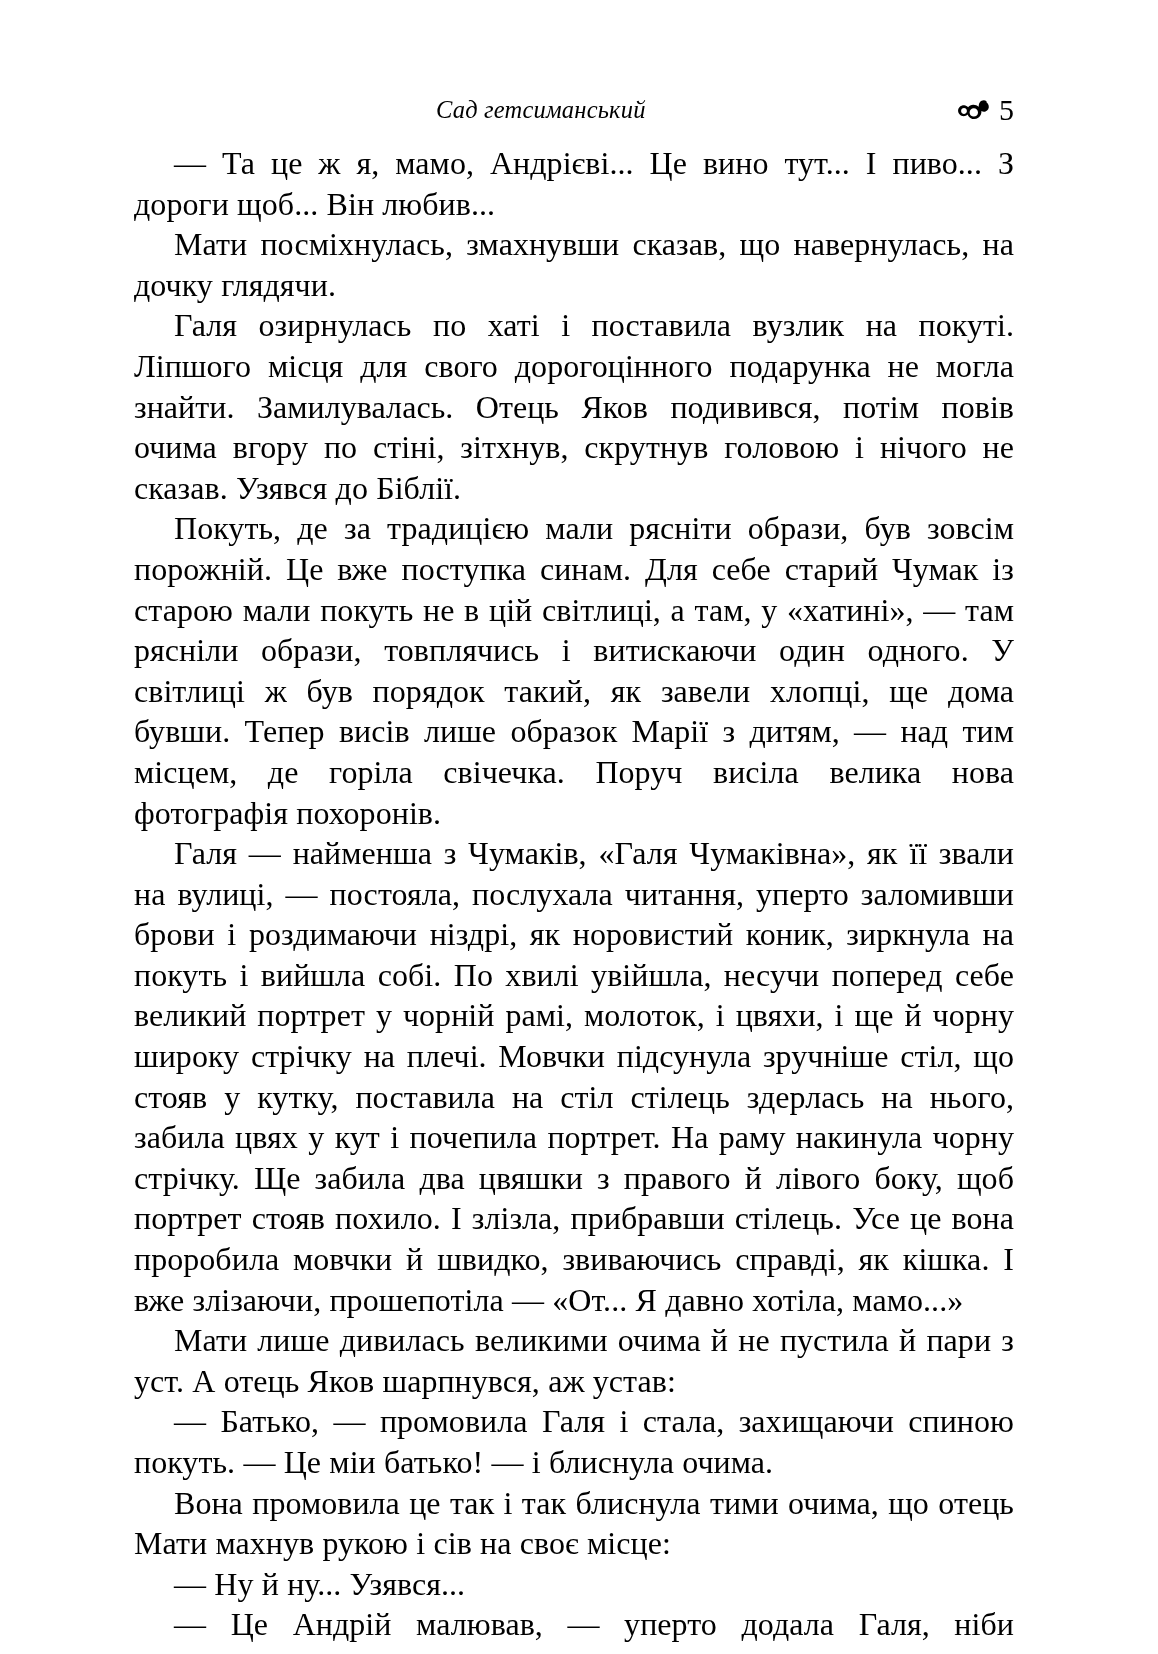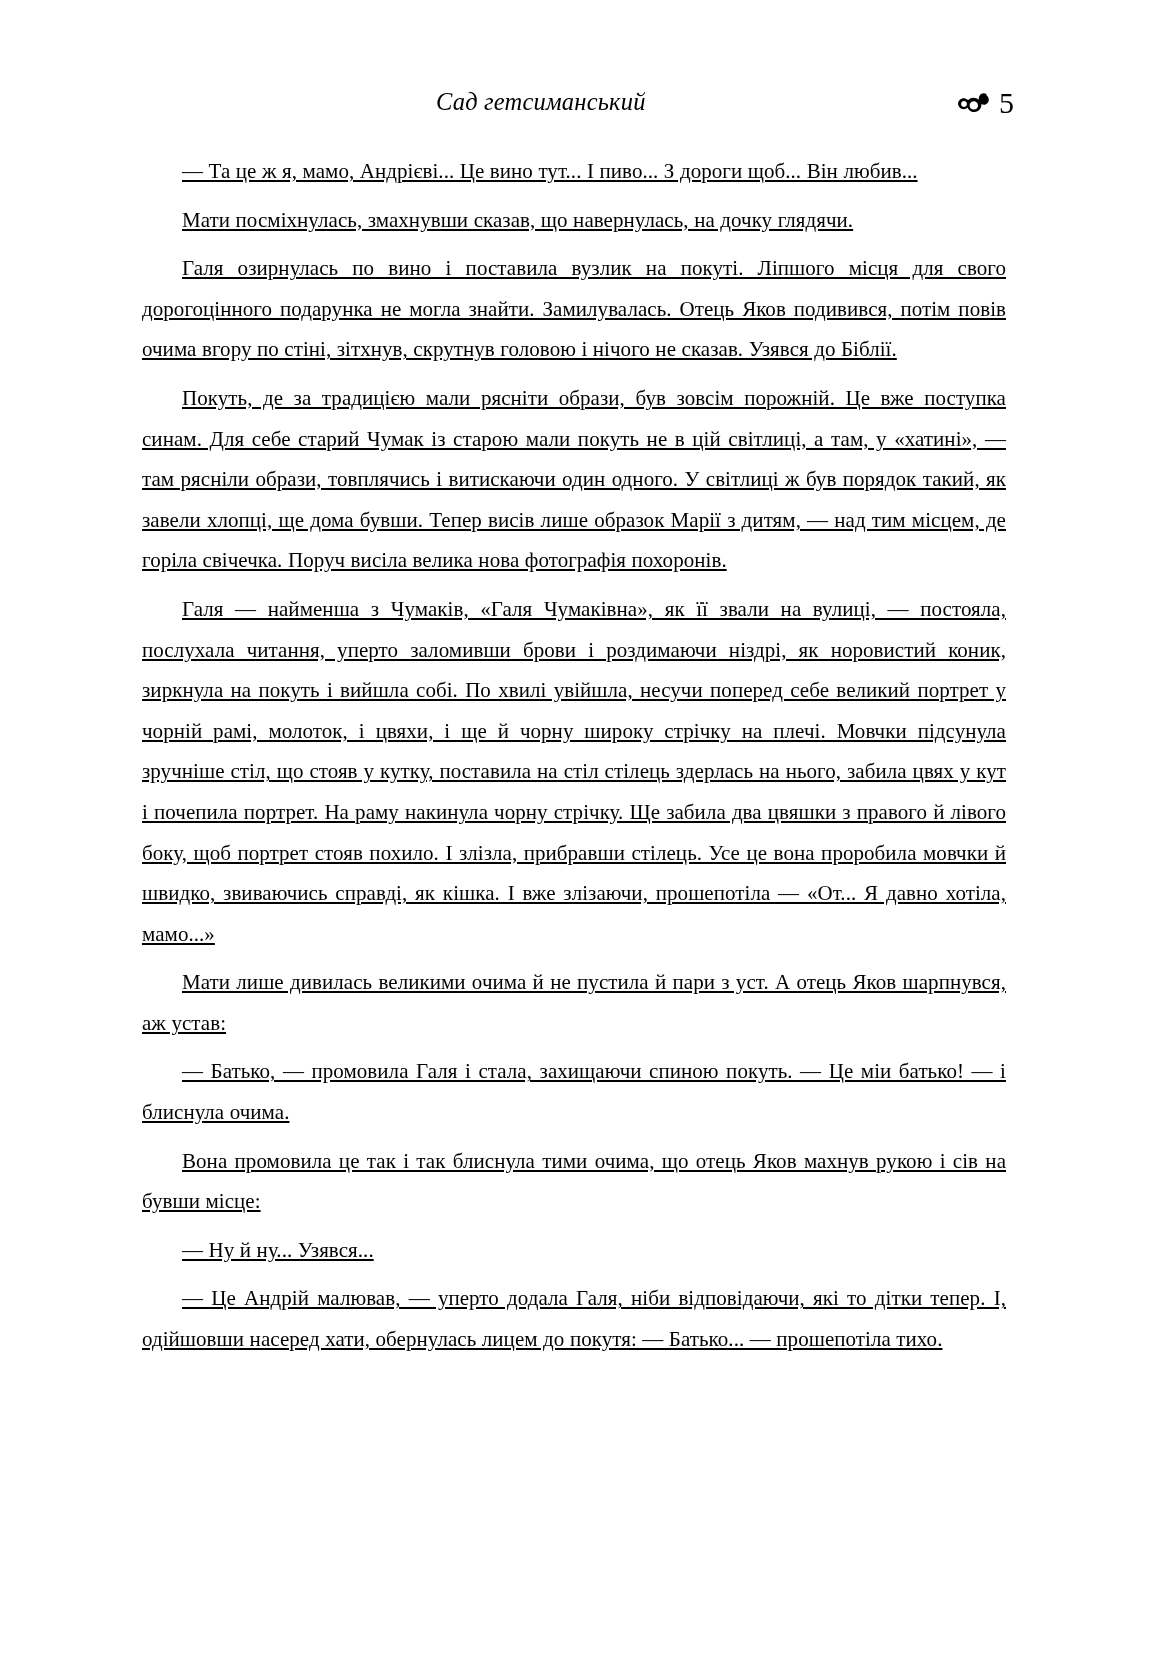--- a/index.html
+++ b/index.html
@@ -24,21 +24,21 @@
   }
 
   
   .running-head {
     position: absolute;
     left: 134px;
     top: 88px;
     width: 880px;
     height: 44px;
     display: flex;
-    align-items: flex-start;
+    align-items: center;
     justify-content: space-between;
   }
   .running-title {
     font-style: italic;
     font-size: 24.5px;
     letter-spacing: 0.2px;
     white-space: nowrap;
     margin-left: 302px;
   }
   .folio-group {
@@ -62,30 +62,29 @@
   }
 
   
   .textblock {
     position: absolute;
     left: 134px;
     top: 143px;
     width: 880px;
   }
   p.para {
-    margin: 8px;
+    margin: 0;
     text-align: justify;
     text-align-last: left;
     text-indent: 40px;
-    font-size: 21px;
+    font-size: 32px;
     line-height: 40.6px;
     letter-spacing: 0.05px;
     word-spacing: 0.2px;
     hyphens: manual;
-    text-decoration: underline;
     -webkit-hyphens: manual;
   }
   p.para.dialogue {
     text-indent: 40px;
   }
 </style>
 </head>
 <body>
 
 <div class="page">
@@ -99,23 +98,23 @@
           <path d="M30.5 4.2c-2.1-1.6-5.1-1.0-6.6 1.0-1.0 1.3-1.3 2.9-1.1 4.5-1.6-1.3-3.6-2.1-5.7-2.0-2.0 0.1-3.9 1.0-5.0 2.6-0.9-1.2-2.3-2.0-3.9-2.1C5.0 8.0 2.4 10.2 2.1 13.1c-0.3 2.8 1.6 5.4 4.3 6.0 2.0 0.4 3.9-0.3 5.2-1.6 0.8 2.1 2.5 3.8 4.8 4.4 3.6 0.9 7.3-1.1 8.6-4.6 0.4-1.1 0.5-2.2 0.4-3.2 1.2 0.7 2.7 0.9 4.1 0.4 2.4-0.8 3.8-3.3 3.2-5.7-0.3-1.5-1.1-2.7-2.2-3.6z M8.0 16.9c-1.6 0-2.9-1.3-2.9-2.9 0-1.6 1.3-2.9 2.9-2.9 1.6 0 2.9 1.3 2.9 2.9 0 1.6-1.3 2.9-2.9 2.9z M17.8 19.6c-2.3 0-4.2-1.9-4.2-4.2 0-2.3 1.9-4.2 4.2-4.2 2.3 0 4.2 1.9 4.2 4.2 0 2.3-1.9 4.2-4.2 4.2z" fill="#000000"></path>
         </svg>
       </span>
       <span class="folio-number">5</span>
     </span>
   </div>
 
   <div class="textblock">
     <p class="para dialogue">— Та це ж я, мамо, Андрієві... Це вино тут... І пиво... З дороги щоб... Він любив...</p>
     <p class="para">Мати посміхнулась, змахнувши сказав, що навернулась, на дочку глядячи.</p>
-    <p class="para">Галя озирнулась по вино і поставила вузлик на покуті. Ліпшого місця для свого дорогоцінного подарунка не могла знайти. Замилувалась. Отець Яков подивився, потім повів очима вгору по стіні, зітхнув, скрутнув головою і нічого не сказав. Узявся до Біблії.</p>
+    <p class="para">Галя озирнулась по хаті і поставила вузлик на покуті. Ліпшого місця для свого дорогоцінного подарунка не могла знайти. Замилувалась. Отець Яков подивився, потім повів очима вгору по стіні, зітхнув, скрутнув головою і нічого не сказав. Узявся до Біблії.</p>
     <p class="para">Покуть, де за традицією мали рясніти образи, був зовсім порожній. Це вже поступка синам. Для себе старий Чумак із старою мали покуть не в цій світлиці, а там, у «хатині», — там рясніли образи, товплячись і витискаючи один одного. У світлиці ж був порядок такий, як завели хлопці, ще дома бувши. Тепер висів лише образок Марії з дитям, — над тим місцем, де горіла свічечка. Поруч висіла велика нова фотографія похоронів.</p>
     <p class="para">Галя — найменша з Чумаків, «Галя Чумаківна», як її звали на вулиці, — постояла, послухала читання, уперто заломивши брови і роздимаючи ніздрі, як норовистий коник, зиркнула на покуть і вийшла собі. По хвилі увійшла, несучи поперед себе великий портрет у чорній рамі, молоток, і цвяхи, і ще й чорну широку стрічку на плечі. Мовчки підсунула зручніше стіл, що стояв у кутку, поставила на стіл стілець здерлась на нього, забила цвях у кут і почепила портрет. На раму накинула чорну стрічку. Ще забила два цвяшки з правого й лівого боку, щоб портрет стояв похило. І злізла, прибравши стілець. Усе це вона проробила мовчки й швидко, звиваючись справді, як кішка. І вже злізаючи, прошепотіла — «От... Я давно хотіла, мамо...»</p>
     <p class="para">Мати лише дивилась великими очима й не пустила й пари з уст. А отець Яков шарпнувся, аж устав:</p>
     <p class="para dialogue">— Батько, — промовила Галя і стала, захищаючи спиною покуть. — Це міи батько! — і блиснула очима.</p>
-    <p class="para">Вона промовила це так і так блиснула тими очима, що отець Яков махнув рукою і сів на бувши місце:</p>
+    <p class="para">Вона промовила це так і так блиснула тими очима, що отець Мати махнув рукою і сів на своє місце:</p>
     <p class="para dialogue">— Ну й ну... Узявся...</p>
     <p class="para dialogue">— Це Андрій малював, — уперто додала Галя, ніби відповідаючи, які то дітки тепер. І, одійшовши насеред хати, обернулась лицем до покутя: — Батько... — прошепотіла тихо.</p>
   </div>
 
 </div>
 
 </body></html>

